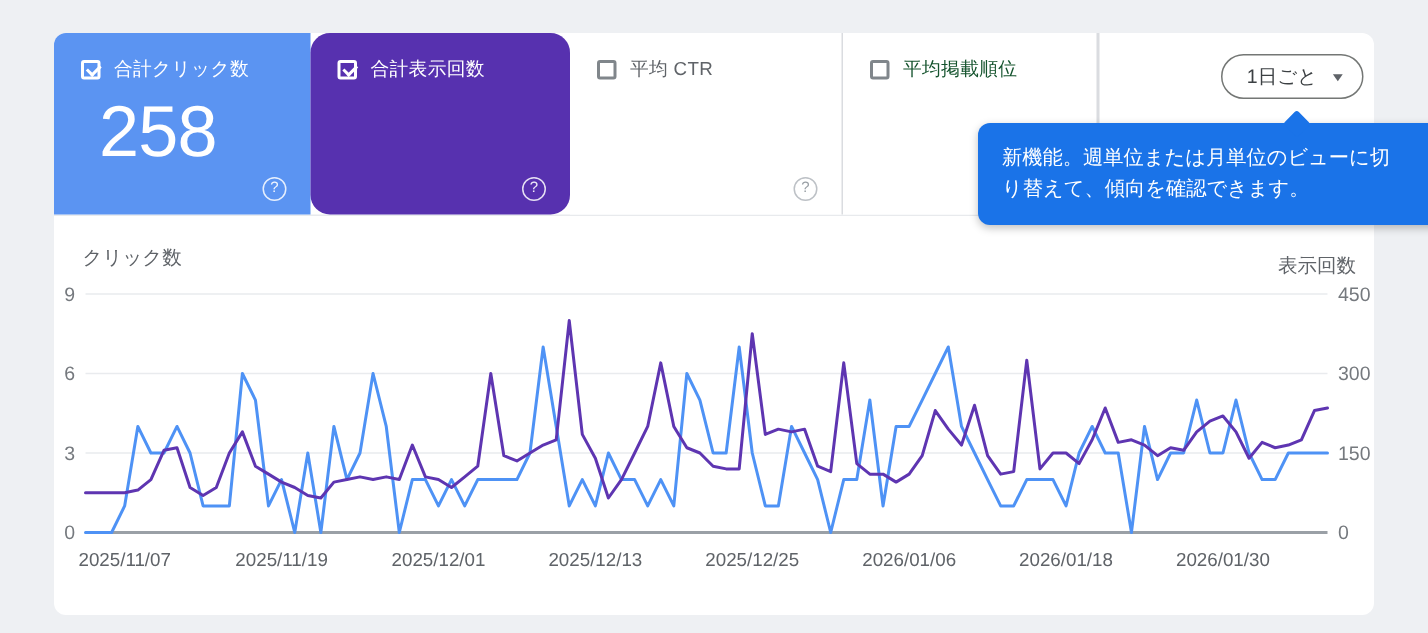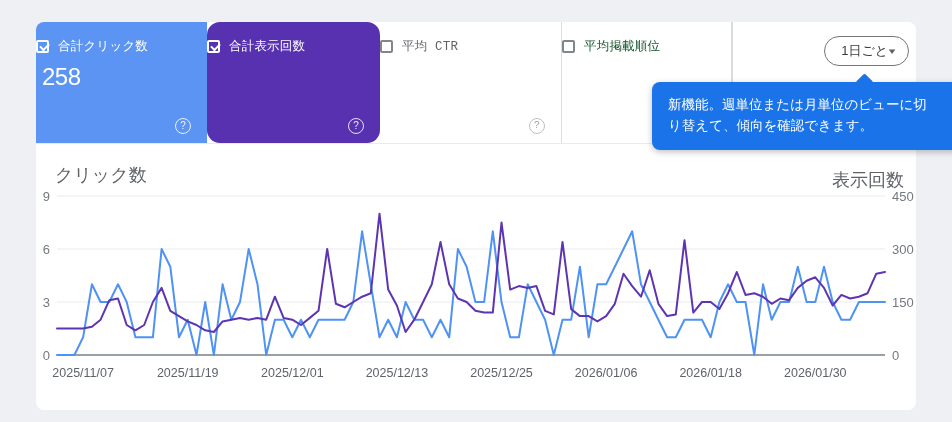--- a/index.html
+++ b/index.html
@@ -11,64 +11,64 @@
   }
   .panel{
     position:absolute;left:36px;top:22px;width:880px;height:388px;
     background:#ffffff;border-radius:8px;
   }
   
   .cards{position:absolute;left:0;top:0;width:880px;height:121px;border-bottom:1px solid #e8eaed;}
   .card{position:absolute;top:0;height:121px;box-sizing:border-box;cursor:pointer;}
   .card.c0{left:0;width:171px;background:#5b94f2;border-top-left-radius:8px;color:#fff;}
   .card.c1{left:171px;width:173px;background:#5731af;color:#fff;border-radius:13px;}
-  .card.c2{left:344px;width:182px;background:#fff;color:#5f6368;border-right:1px solid #dadce0;font-family:Liberation Mono, monospace;}
+  .card.c2{left:344px;width:182px;background:#fff;color:#5f6368;border-right:1px solid #dadce0;}
   .card.c3{left:526px;width:170px;background:#fff;color:#14532d;border-right:1px solid #dadce0;}
-  .card-top{display:flex;align-items:center;gap:9px;padding:16px 0 0 0;}
+  .card-top{display:flex;align-items:center;gap:9px;padding:16px 0 0 18px;}
   .card-label{font-size:12.5px;letter-spacing:.2px;white-space:nowrap;}
-  .card-value{padding:10px 0 0 6px;font-size:24px;font-weight:400;letter-spacing:-.5px;line-height:1;}
+  .card-value{padding:10px 0 0 30px;font-size:48px;font-weight:400;letter-spacing:-.5px;line-height:1;}
   .cb{width:13px;height:13px;border-radius:2px;flex:0 0 auto;position:relative;box-sizing:border-box;}
   .cb.on{border:2px solid #ffffff;}
   .cb.on::after{
     content:"";position:absolute;left:2px;top:1px;width:7px;height:4px;
     border-left:2px solid #fff;border-bottom:2px solid #fff;transform:rotate(-45deg);
   }
   .cb.off{border:2px solid #80868b;background:#fff;}
   .help{
     position:absolute;right:16px;bottom:9px;width:14px;height:14px;border-radius:50%;
     font-size:10px;line-height:14px;text-align:center;cursor:pointer;
   }
   .help.w{border:1.5px solid rgba(255,255,255,.85);color:rgba(255,255,255,.9);}
   .help.g{border:1.5px solid #bdc1c6;color:#9aa0a6;}
   
   .dd-zone{position:absolute;left:696px;top:0;width:184px;height:121px;border-left:1px solid #dadce0;}
   .dropdown{
     position:absolute;right:8px;top:14px;height:30px;box-sizing:border-box;
     border:1px solid #747775;border-radius:16px;background:#fff;
-    display:flex;align-items:center;padding:0 12px 0 16px;gap:0;cursor:pointer;
+    display:flex;align-items:center;padding:0 12px 0 16px;gap:10px;cursor:pointer;
   }
   .dropdown .dd-label{font-size:13px;color:#3c4043;}
   .dropdown .caret{font-size:8px;color:#5f6368;transform:scaleX(1.4);}
   
   .promo{
     position:absolute;left:616px;top:60px;width:320px;box-sizing:border-box;
     background:#1a73e8;color:#fff;border-radius:8px;padding:13px 36px 13px 16px;
     font-size:13.5px;line-height:1.55;z-index:20;
     box-shadow:0 2px 6px rgba(0,0,0,.25);
   }
   .promo .arrow{
     position:absolute;top:-6px;left:206px;width:13px;height:13px;background:#1a73e8;
     transform:rotate(45deg);border-radius:2px;
   }
   .promo .close{
     position:absolute;top:7px;right:10px;font-size:19px;line-height:19px;color:#fff;
     cursor:pointer;font-weight:400;
   }
   
-  .axis-title{position:absolute;font-size:18px;color:#5f6368;}
+  .axis-title{position:absolute;font-size:13px;color:#5f6368;}
   .axis-title.left{left:19px;top:141px;}
   .axis-title.right{right:12px;top:146px;text-align:center;}
   #chart-svg{position:absolute;left:0;top:138px;}
 </style>
 </head>
 <body>
 
 <div class="panel">
 
   <div class="cards">

